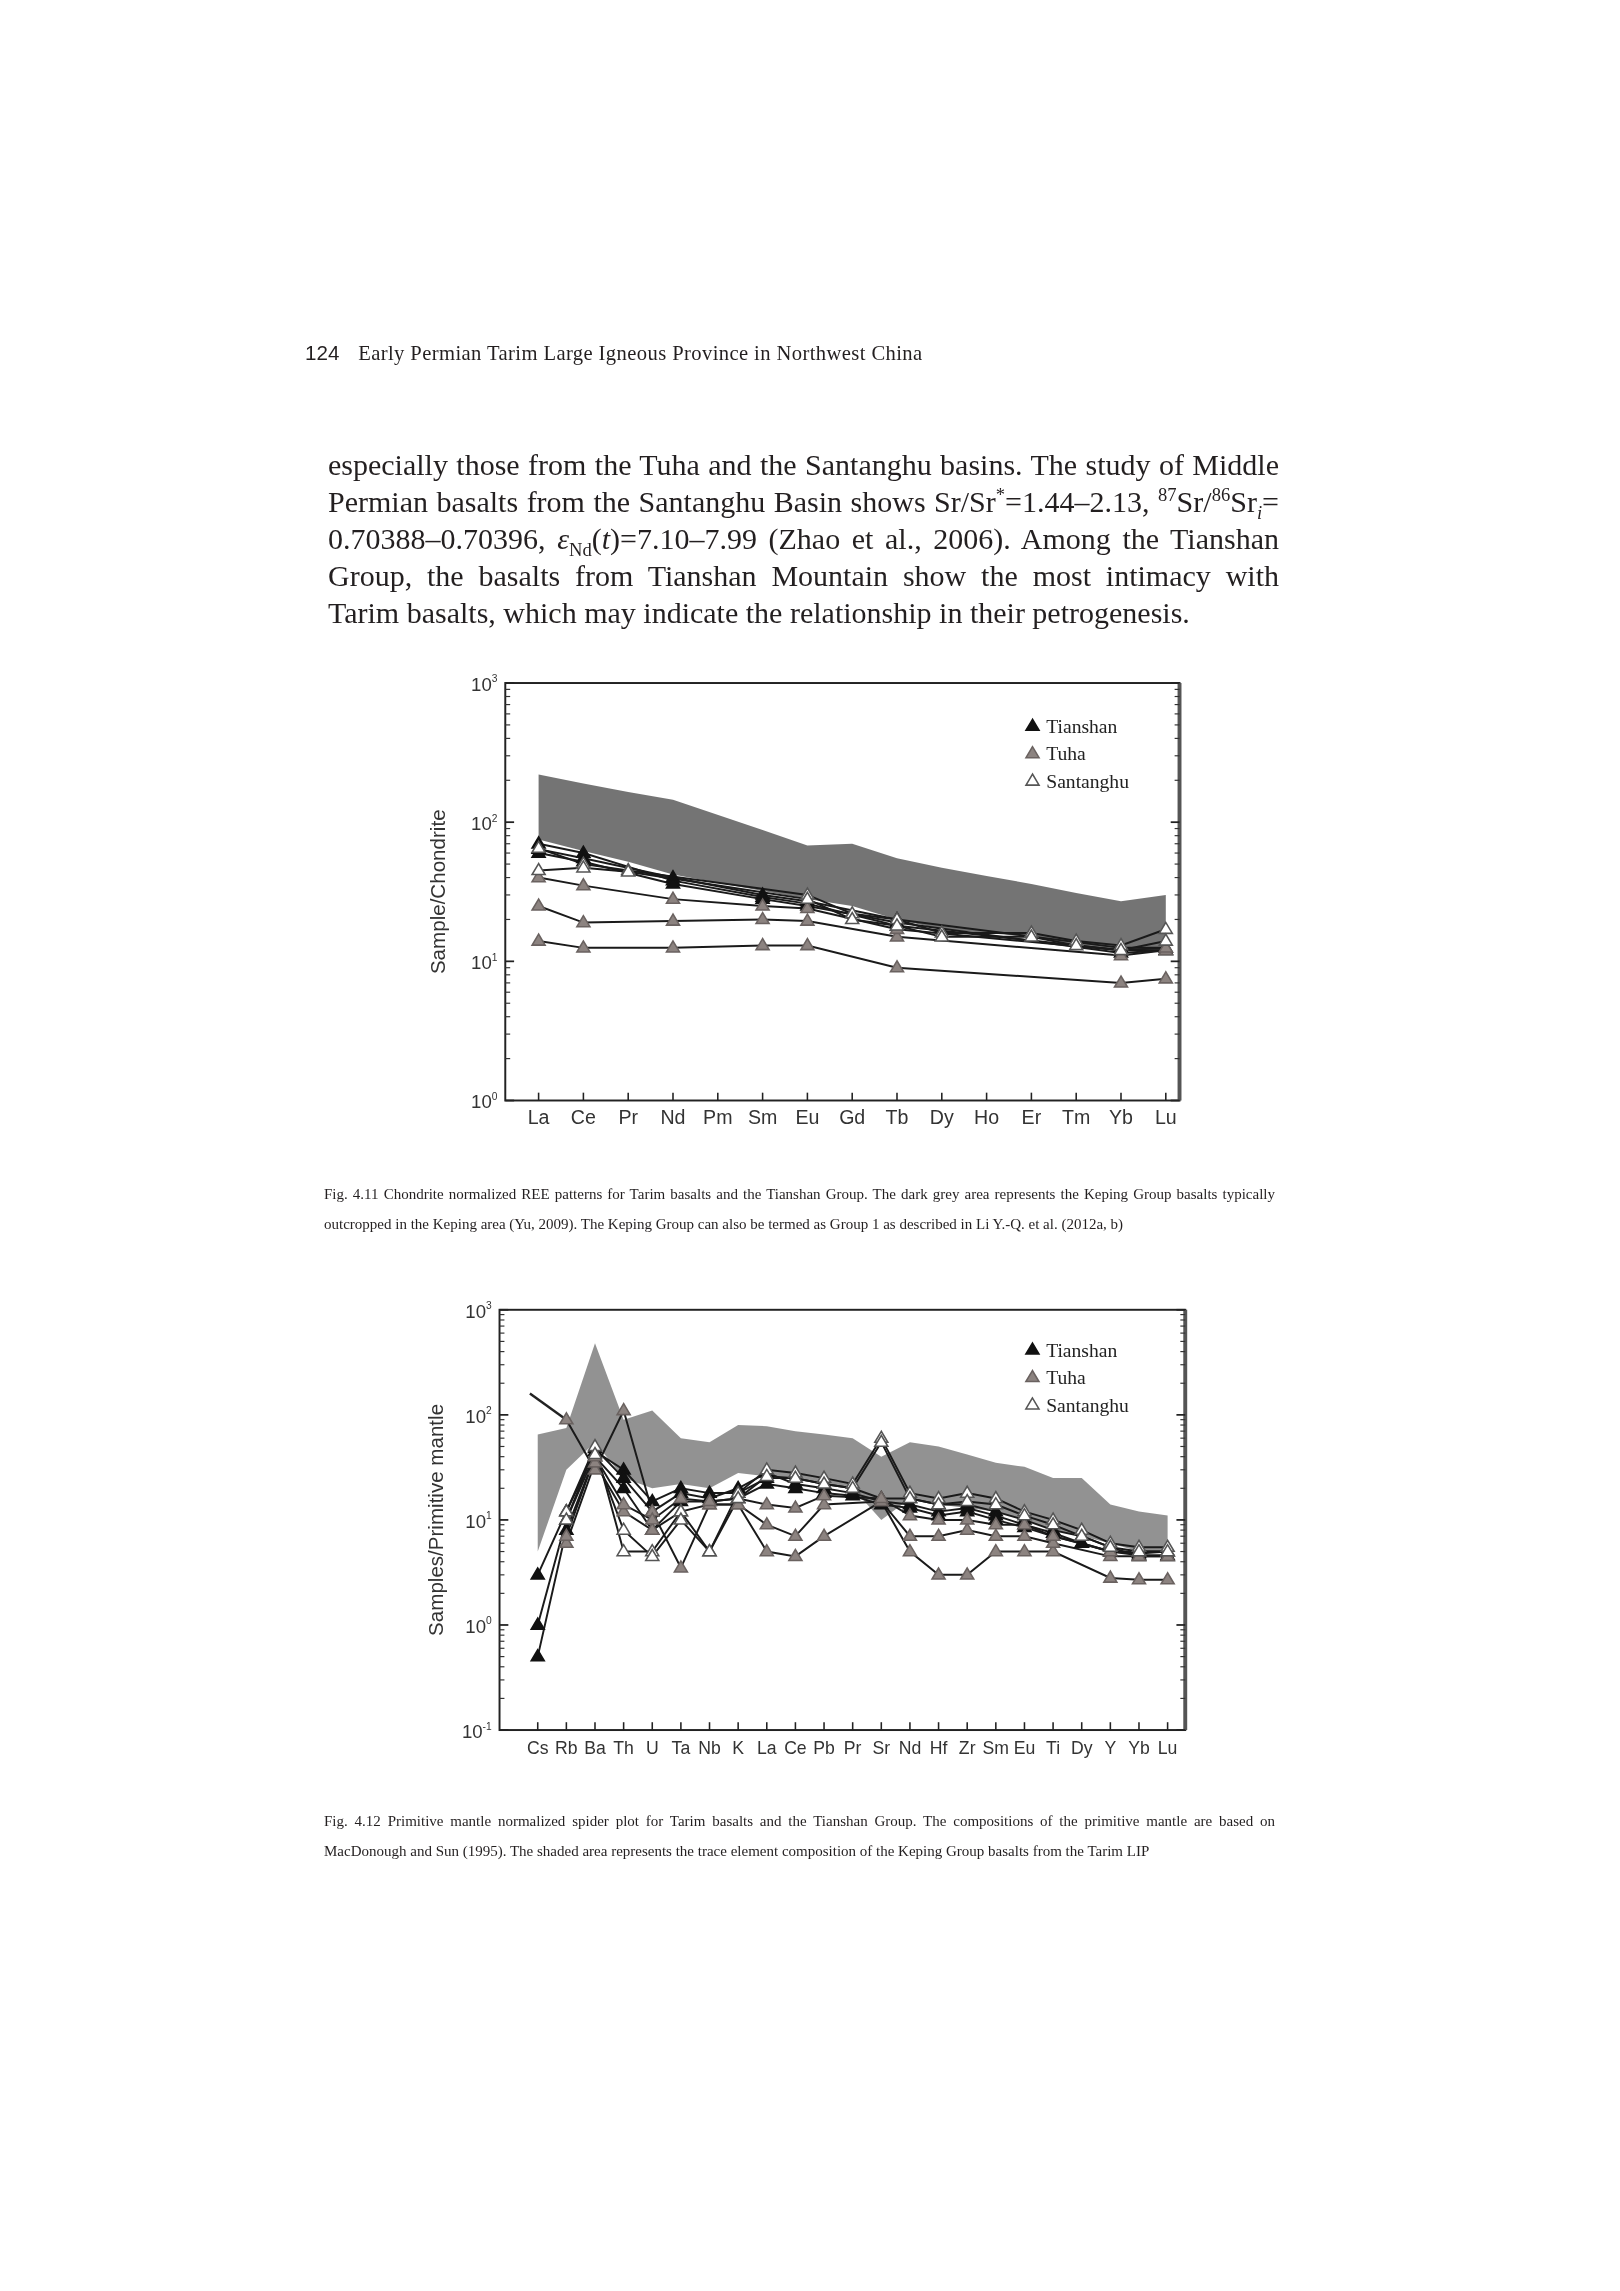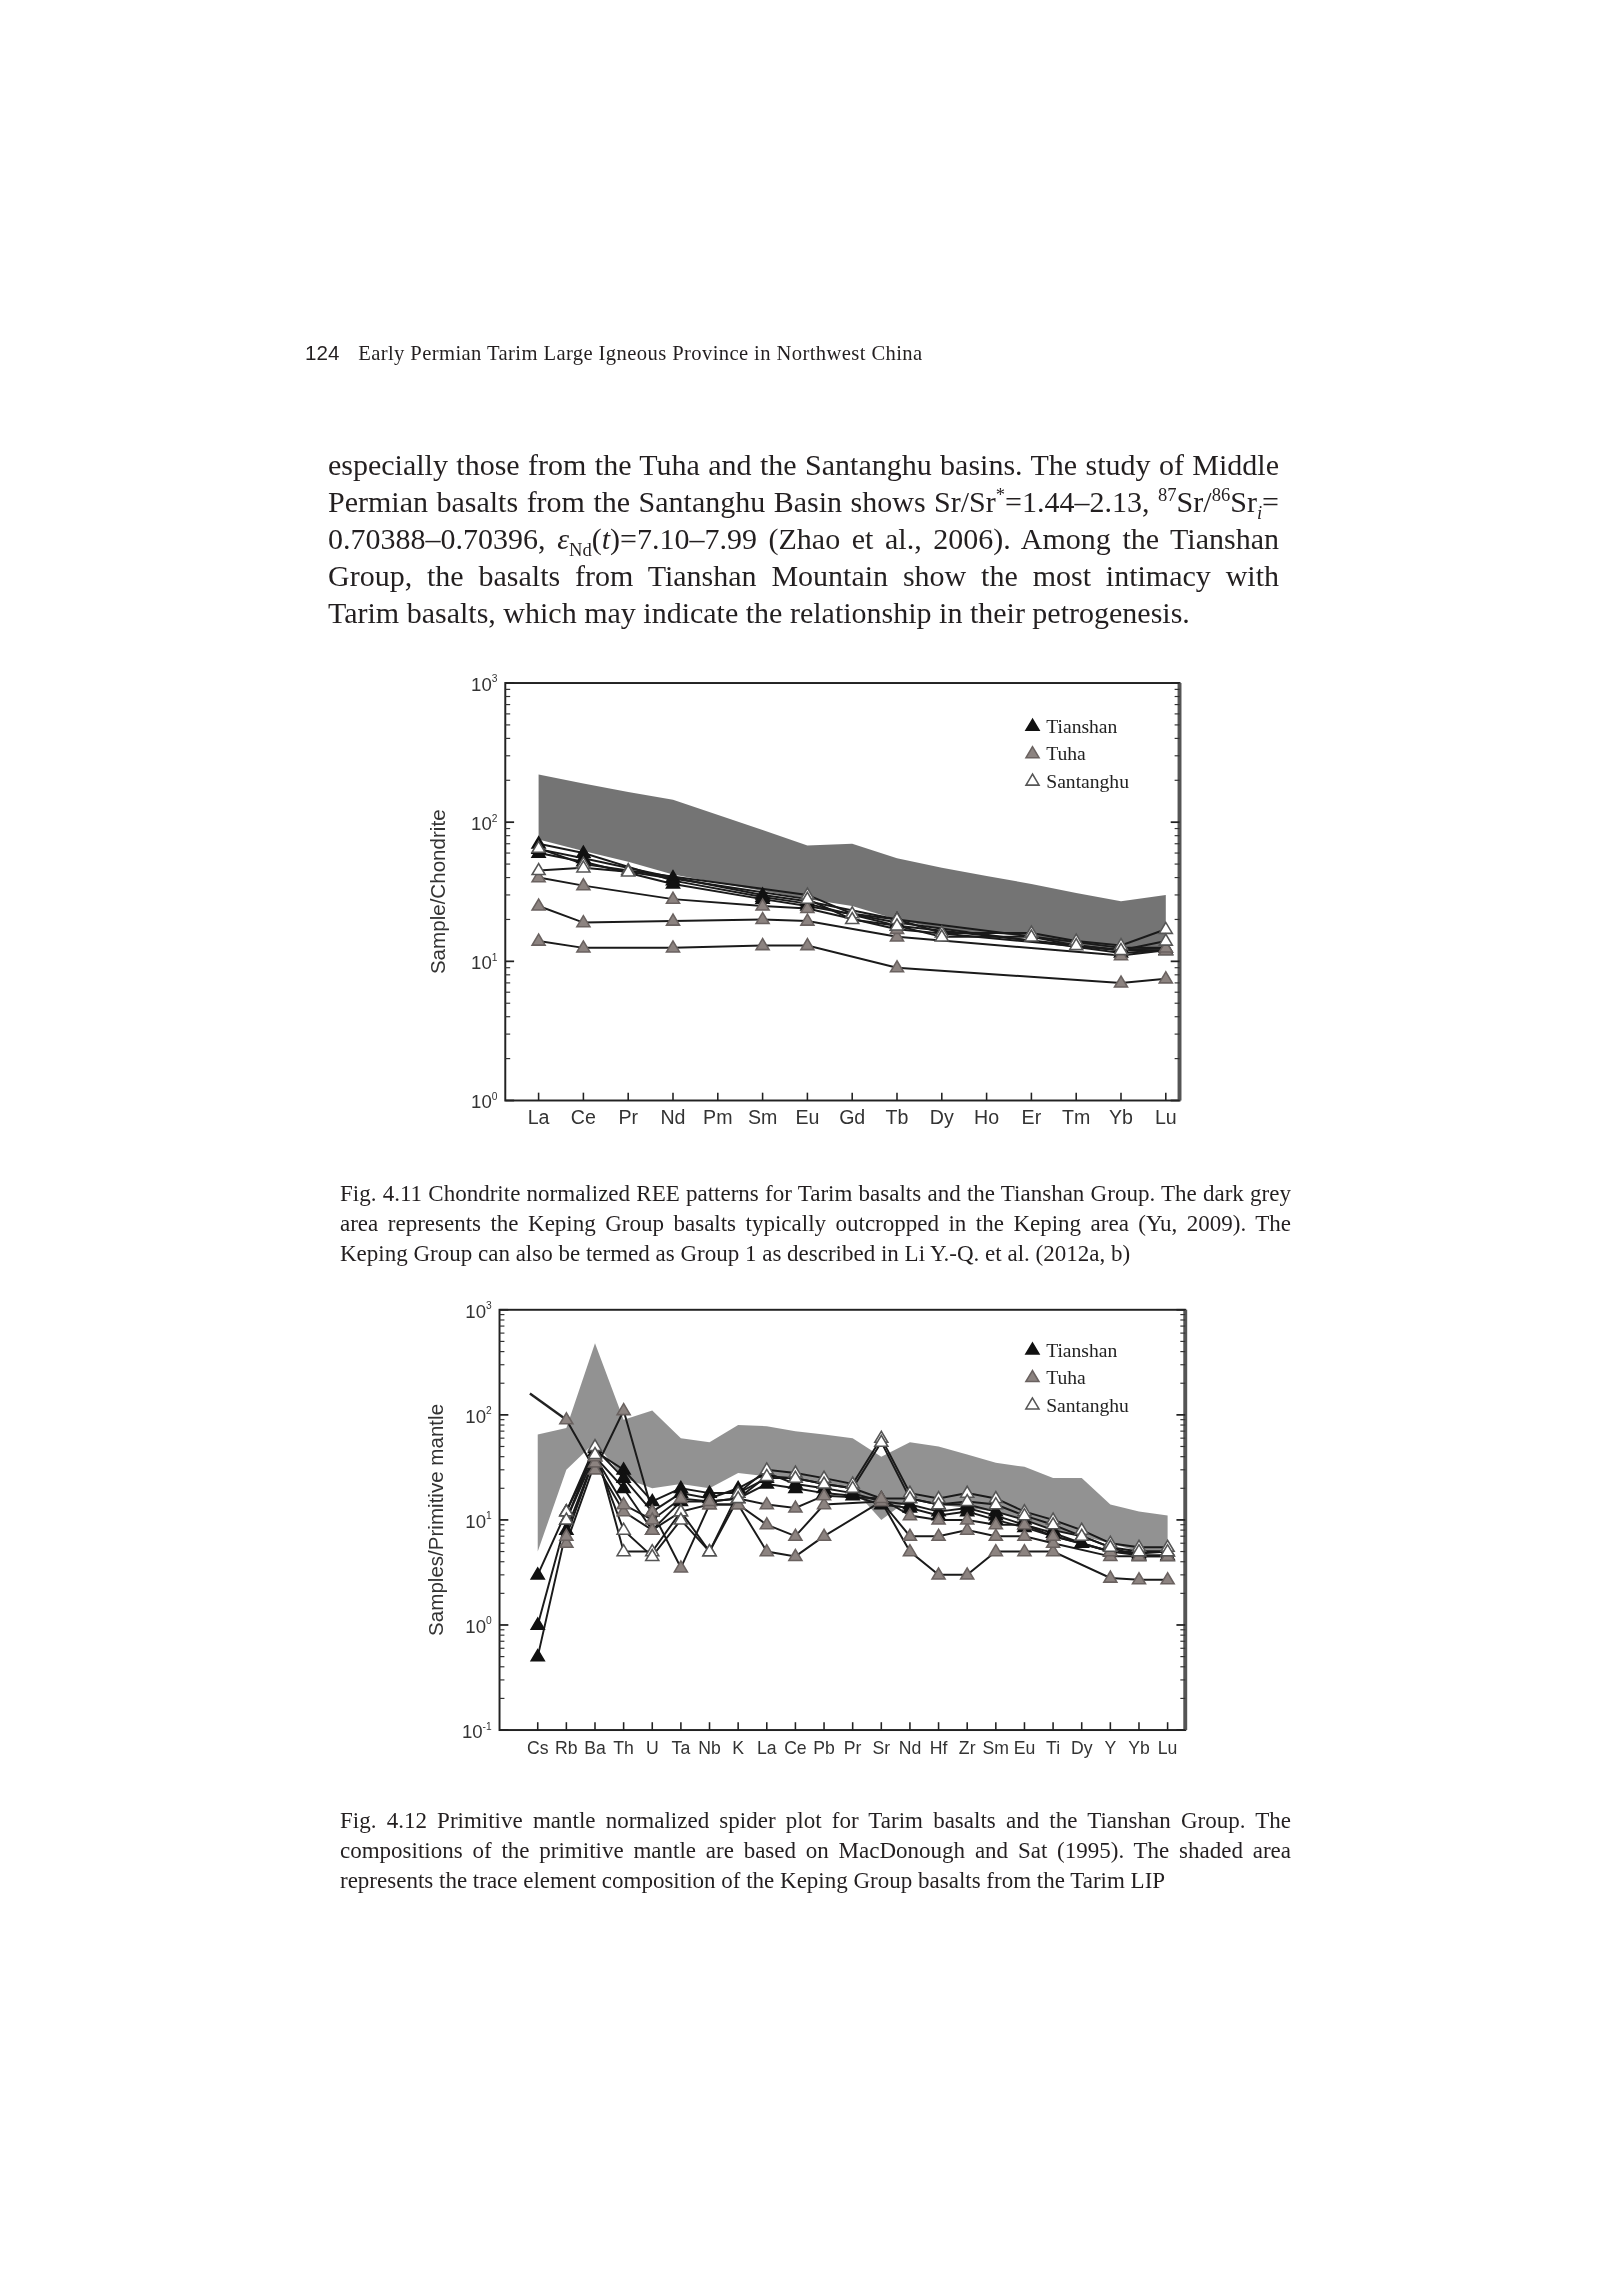--- a/index.html
+++ b/index.html
@@ -8,21 +8,21 @@
   .running-head { position: absolute; left: 305px; top: 341px; font-size: 20.6px; white-space: nowrap; text-align: center; }
   .running-head .pgnum { font-family: "Liberation Sans", sans-serif; font-size: 20.6px; margin-right: 13.7px; }
   .running-head .title { font-family: "Liberation Serif", serif; letter-spacing: 0.4px; }
   .body-text { position: absolute; left: 328px; top: 446px; width: 951px;
                font-size: 30px; line-height: 37px; text-align: justify; }
   .body-text p { margin: 0; }
   sup, sub { font-size: 62%; line-height: 0; }
   .figure { position: absolute; }
   .fig1 { left: 421px; top: 674px; width: 784px; height: 461px; }
   .fig2 { left: 421px; top: 1300px; width: 784px; height: 480px; }
-  .caption { position: absolute; left: 340px; width: 951px; font-size: 23px; line-height: 30px; text-align: justify; }
+  .caption { position: absolute; left: 324px; width: 951px; font-size: 15px; line-height: 30px; text-align: justify; }
   .cap1 { top: 1179px; }
   .cap2 { top: 1806px; }
   svg text { font-family: "Liberation Sans", sans-serif; }
   .legend-text { font-family: "Liberation Serif", serif; }
 </style>
 </head>
 <body>
 
 <div class="running-head">
   <span class="pgnum">124</span>
@@ -531,14 +531,14 @@
       <polygon points="732.7727272727273,249.78546703496198 726.1227272727273,260.98546703496197 739.4227272727272,260.98546703496197" fill="#ffffff" stroke="#555" stroke-width="1.6"></polygon>
       <polygon points="762,249.78546703496198 755.35,260.98546703496197 768.65,260.98546703496197" fill="#ffffff" stroke="#555" stroke-width="1.6"></polygon>
       <polygon points="624,44 617.35,55.2 630.65,55.2" fill="#111" stroke="#111" stroke-width="1.6"></polygon>
       <text x="638" y="58" font-size="20" fill="#222" class="legend-text">Tianshan</text>
       <polygon points="624,72 617.35,83.2 630.65,83.2" fill="#8c8380" stroke="#6a6260" stroke-width="1.6"></polygon>
       <text x="638" y="86" font-size="20" fill="#222" class="legend-text">Tuha</text>
       <polygon points="624,100 617.35,111.2 630.65,111.2" fill="#ffffff" stroke="#555" stroke-width="1.6"></polygon>
       <text x="638" y="114" font-size="20" fill="#222" class="legend-text">Santanghu</text>
     </svg>
 </div>
-<div class="caption cap2">Fig. 4.12 Primitive mantle normalized spider plot for Tarim basalts and the Tianshan Group. The compositions of the primitive mantle are based on MacDonough and Sat (1995). The shaded area represents the trace element composition of the Keping Group basalts from the Tarim LIP</div>
+<div class="caption cap2">Fig. 4.12 Primitive mantle normalized spider plot for Tarim basalts and the Tianshan Group. The compositions of the primitive mantle are based on MacDonough and Sun (1995). The shaded area represents the trace element composition of the Keping Group basalts from the Tarim LIP</div>
 
 
 </body></html>

